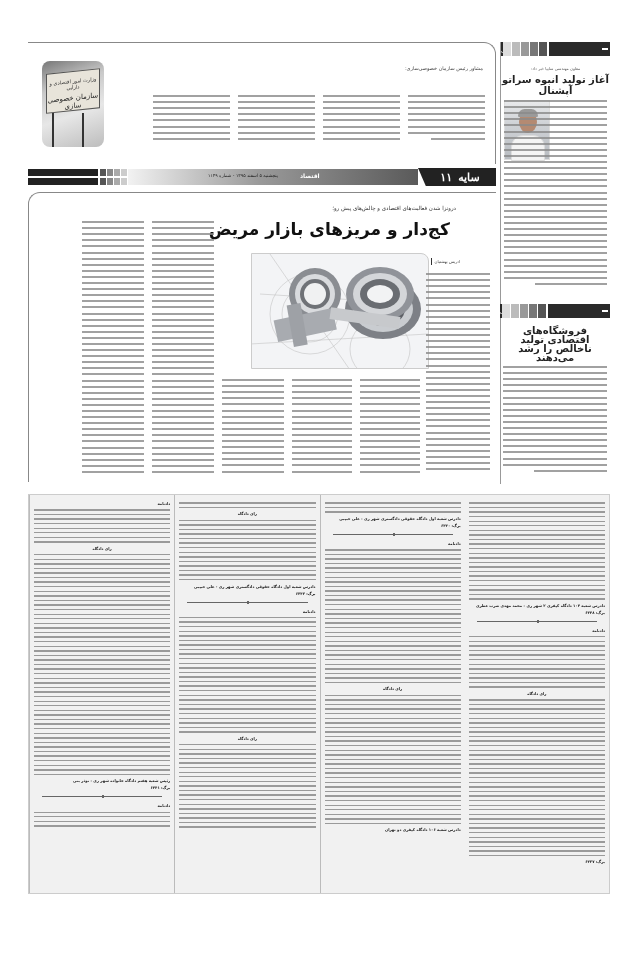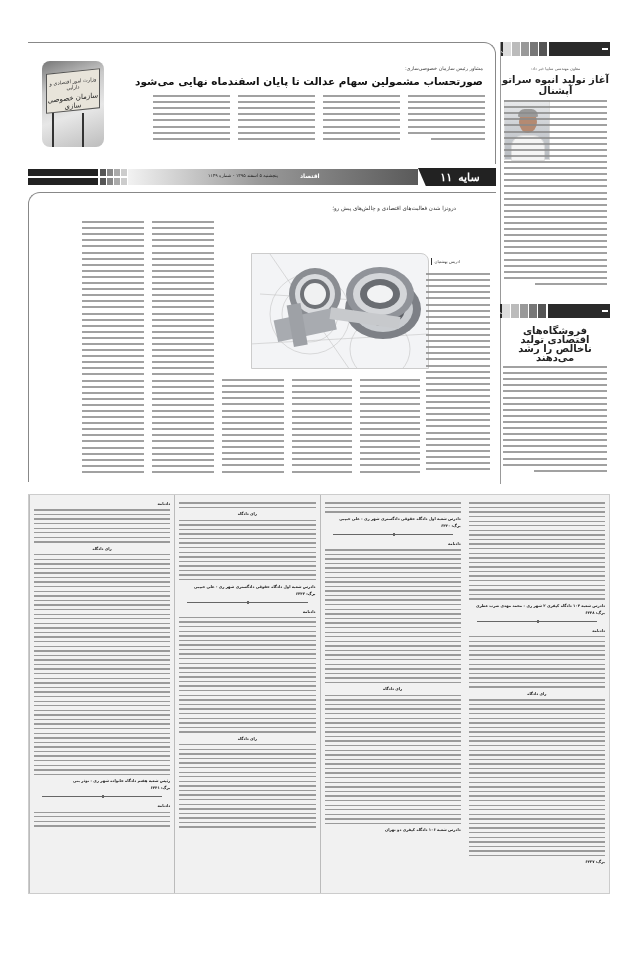--- a/index.html
+++ b/index.html
@@ -160,21 +160,20 @@
           <div class="line"></div>
           <div class="line"></div>
           <div class="line"></div>
           <div class="line short"></div>
       </div>
     </div>
   </div>
 
   <div class="top-box rtl">
     <div class="top-kicker">مشاور رئیس سازمان خصوصی‌سازی:</div>
-    <div class="top-headline">صورتحساب مشمولین سهام عدالت تا پایان اسفندماه نهایی می‌شود</div>
     <div class="top-cols">
       <div class="col">
           <div class="line"></div>
           <div class="line"></div>
           <div class="line"></div>
           <div class="line"></div>
           <div class="line"></div>
           <div class="line"></div>
           <div class="line"></div>
           <div class="line"></div>
@@ -235,20 +234,21 @@
     <div class="mh-date rtl">پنجشنبه ۵ اسفند ۱۳۹۵ - شماره ۱۱۴۹</div>
     <div class="mh-section">اقتصاد</div>
     <div class="mh-logo">
       <span style="margin-left:6px">۱۱</span>
       <span style="margin-left:6px">سایه</span>
     </div>
   </div>
 
   <div class="main-box rtl">
     <div class="main-kicker">درونزا شدن فعالیت‌های اقتصادی و چالش‌های پیش رو؛</div>
+    <div class="main-headline">کج‌دار و مریزهای بازار مریض</div>
     <div class="byline">
       <span>ادریس بهشتیان</span>
       <span class="vl"></span>
         <span class="bl"></span>
     </div>
 
     <div class="main-photo">
       <svg width="178" height="116" viewBox="0 0 178 116">
         <g stroke="#bbb" stroke-width="0.5" fill="none">
           <circle cx="60" cy="60" r="40"></circle>

